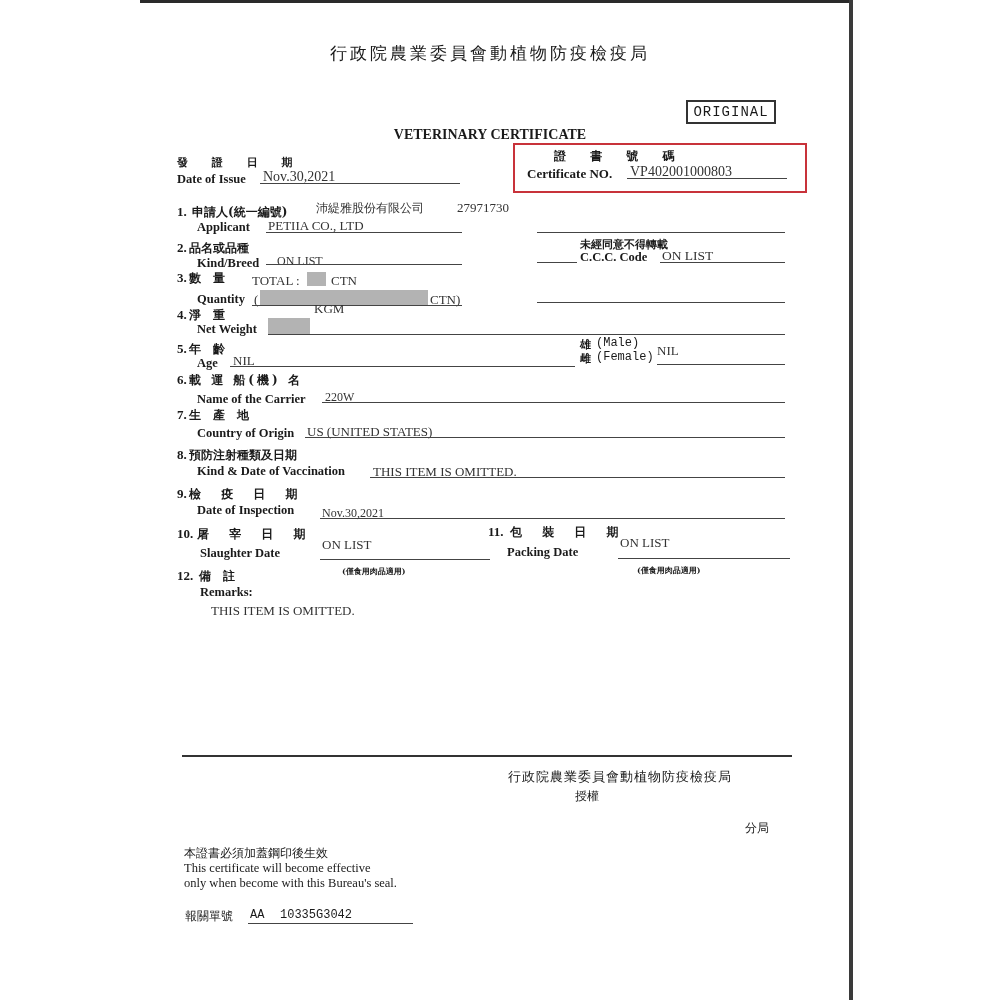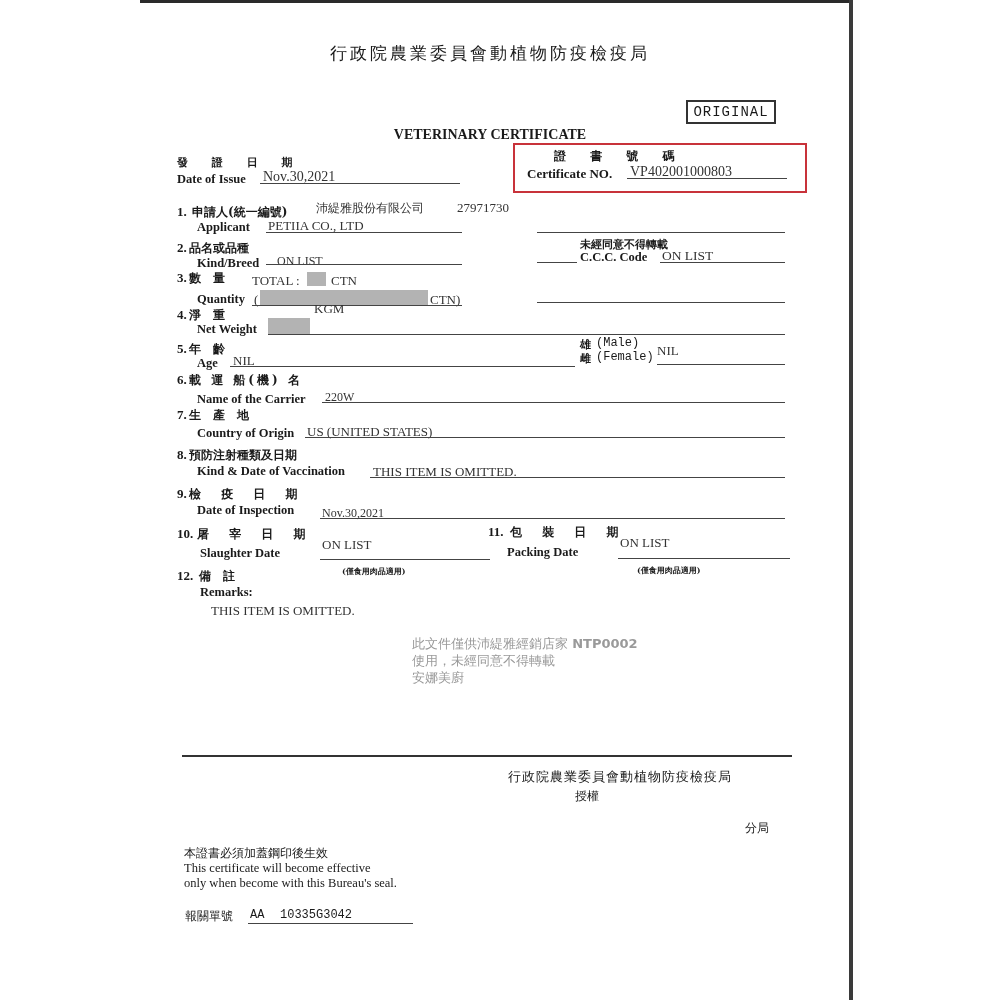--- a/index.html
+++ b/index.html
@@ -136,25 +136,20 @@
   <div class="abs lbl" style="left:507px; top:545px;">Packing Date</div>
   <div class="abs val" style="left:620px; top:535px;">ON LIST</div>
   <div class="line" style="left:618px; top:558px; width:172px;"></div>
   <div class="abs small-note" style="left:637px; top:565px;">(僅食用肉品適用)</div>
 
   <div class="abs num" style="left:177px; top:568px;">12.</div>
   <div class="abs zh b" style="left:199px; top:568px; font-size:12px;">備　註</div>
   <div class="abs lbl" style="left:200px; top:585px;">Remarks:</div>
   <div class="abs val" style="left:211px; top:603px;">THIS ITEM IS OMITTED.</div>
 
-  <div class="abs watermark" style="left:412px; top:635px;">
-    <div><span>此文件僅供沛緹雅經銷店家</span> <b>NTP0002</b></div>
-    <div>使用，未經同意不得轉載</div>
-    <div>安娜美廚</div>
-  </div>
 
   <div class="line" style="left:182px; top:755px; width:610px; height:2px; background:#333;"></div>
 
   <div class="abs zh" style="left:508px; top:768px; font-size:13px; letter-spacing:1px;">行政院農業委員會動植物防疫檢疫局</div>
   <div class="abs zh" style="left:575px; top:788px; font-size:12px;">授權</div>
   <div class="abs zh" style="left:745px; top:820px; font-size:12px;">分局</div>
 
   <div class="abs zh" style="left:184px; top:845px; font-size:12px;">本證書必須加蓋鋼印後生效</div>
   <div class="abs" style="left:184px; top:861px; font-size:12.5px;">This certificate will become effective</div>
   <div class="abs" style="left:184px; top:876px; font-size:12.5px;">only when become with this Bureau's seal.</div>

